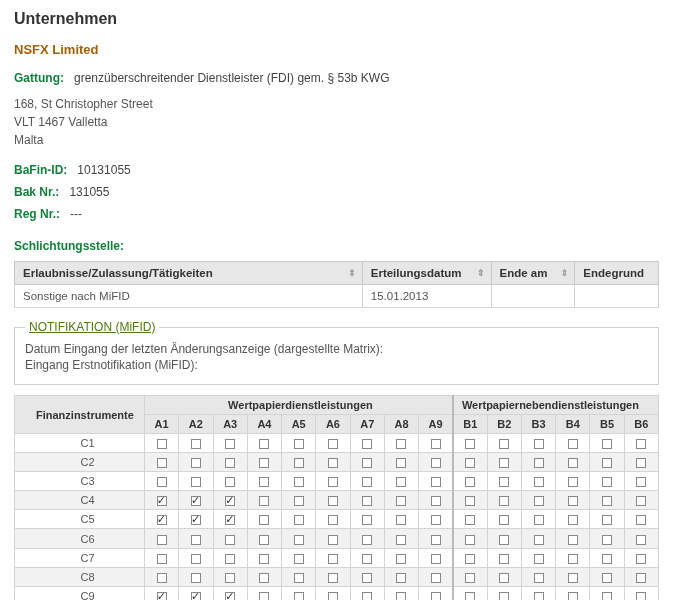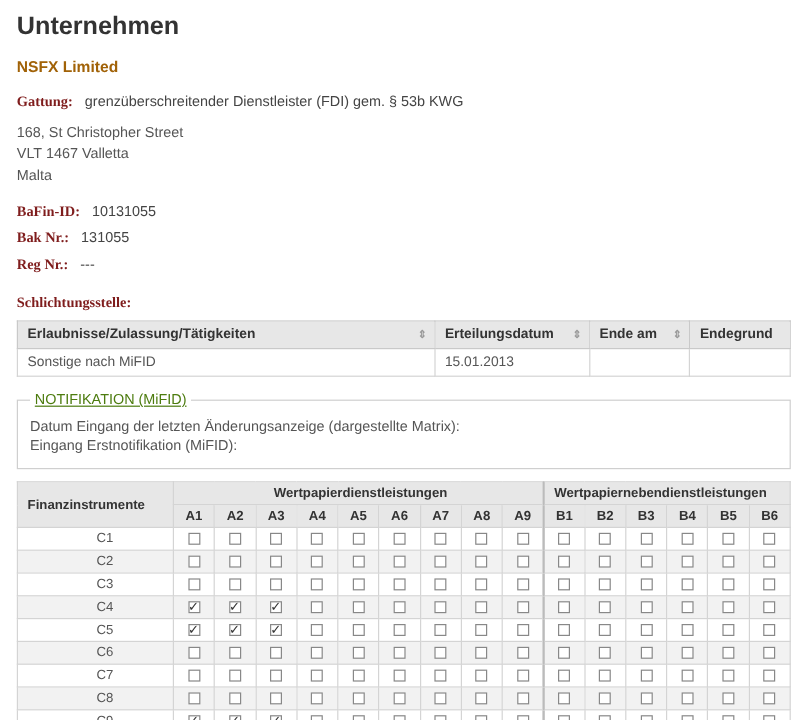--- a/index.html
+++ b/index.html
@@ -6,33 +6,33 @@
   body {
     font-family: "Segoe UI", Arial, sans-serif;
     font-size: 12px;
     color: #444;
     margin: 0;
     padding: 10px 14px;
     width: 673px;
     background: #fff;
   }
   h1 {
-    font-size: 21px;
+    font-size: 16px;
     font-weight: bold;
     color: #333;
     margin: 0 0 14px 0;
   }
   .company-name {
     font-size: 13px;
     font-weight: bold;
     color: #a16207;
     margin-bottom: 12px;
   }
   .field-row { margin-bottom: 4px; line-height: 1.5; }
-  .label { font-weight: bold; color: #7f1d1d; display:inline-block;font-family:Liberation Serif, serif; }
+  .label { font-weight: bold; color: #15803d; display:inline-block; }
   .gap { height: 10px; }
   .address-block { margin: 8px 0 12px 0; line-height: 1.5; color:#555;}
   .table1 {
     width: 100%;
     border-collapse: collapse;
     margin-top: 6px;
     margin-bottom: 12px;
     font-size: 11.5px;
   }
   .table1 th {
@@ -80,21 +80,21 @@
     border: 1px solid #d4d4d4;
     padding: 3px 4px;
     text-align: center;
     overflow:hidden;
   }
   .matrix thead th {
     background: #e7e7e7;
     font-weight: bold;
     color:#333;
   }
-  .matrix .rowlabel-col { width: 130px; text-align:left; padding-left:8px;}
+  .matrix .rowlabel-col { width: 130px; text-align:left; padding-left:21px;}
   .matrix tbody tr:nth-child(even) td { background:#f2f2f2; }
   .matrix tbody tr:nth-child(odd) td { background:#ffffff; }
   .matrix tbody td.rowlabel { text-align:center; padding-left:20px; color:#555;}
   .cbox {
     display:inline-block;
     width:10px; height:10px;
     border:1px solid #888;
     background:#fff;
     position:relative;
     vertical-align:middle;

